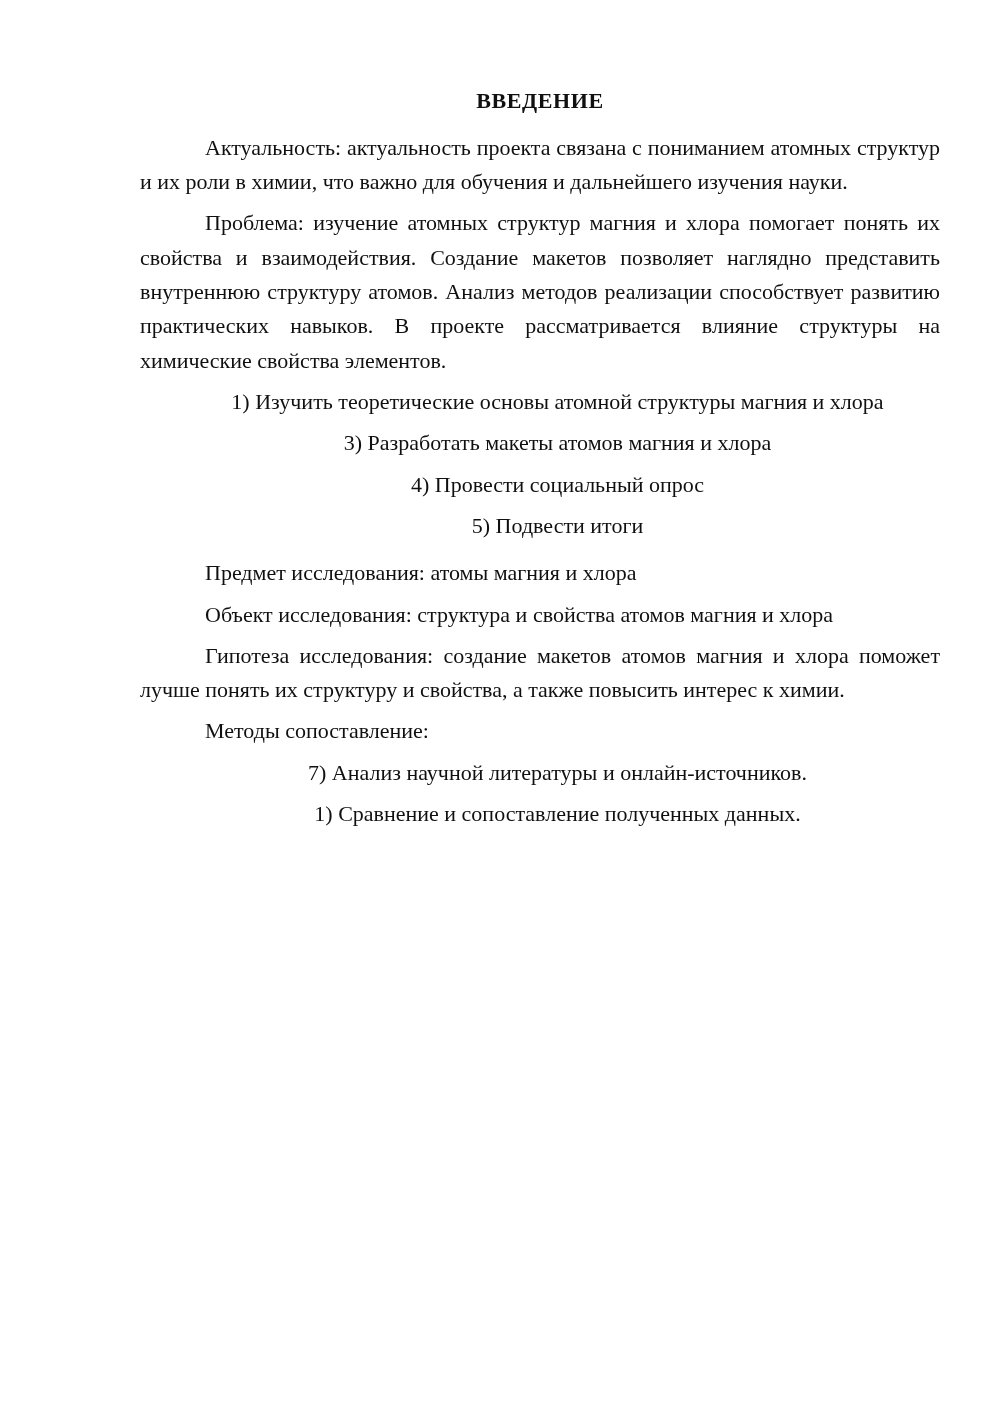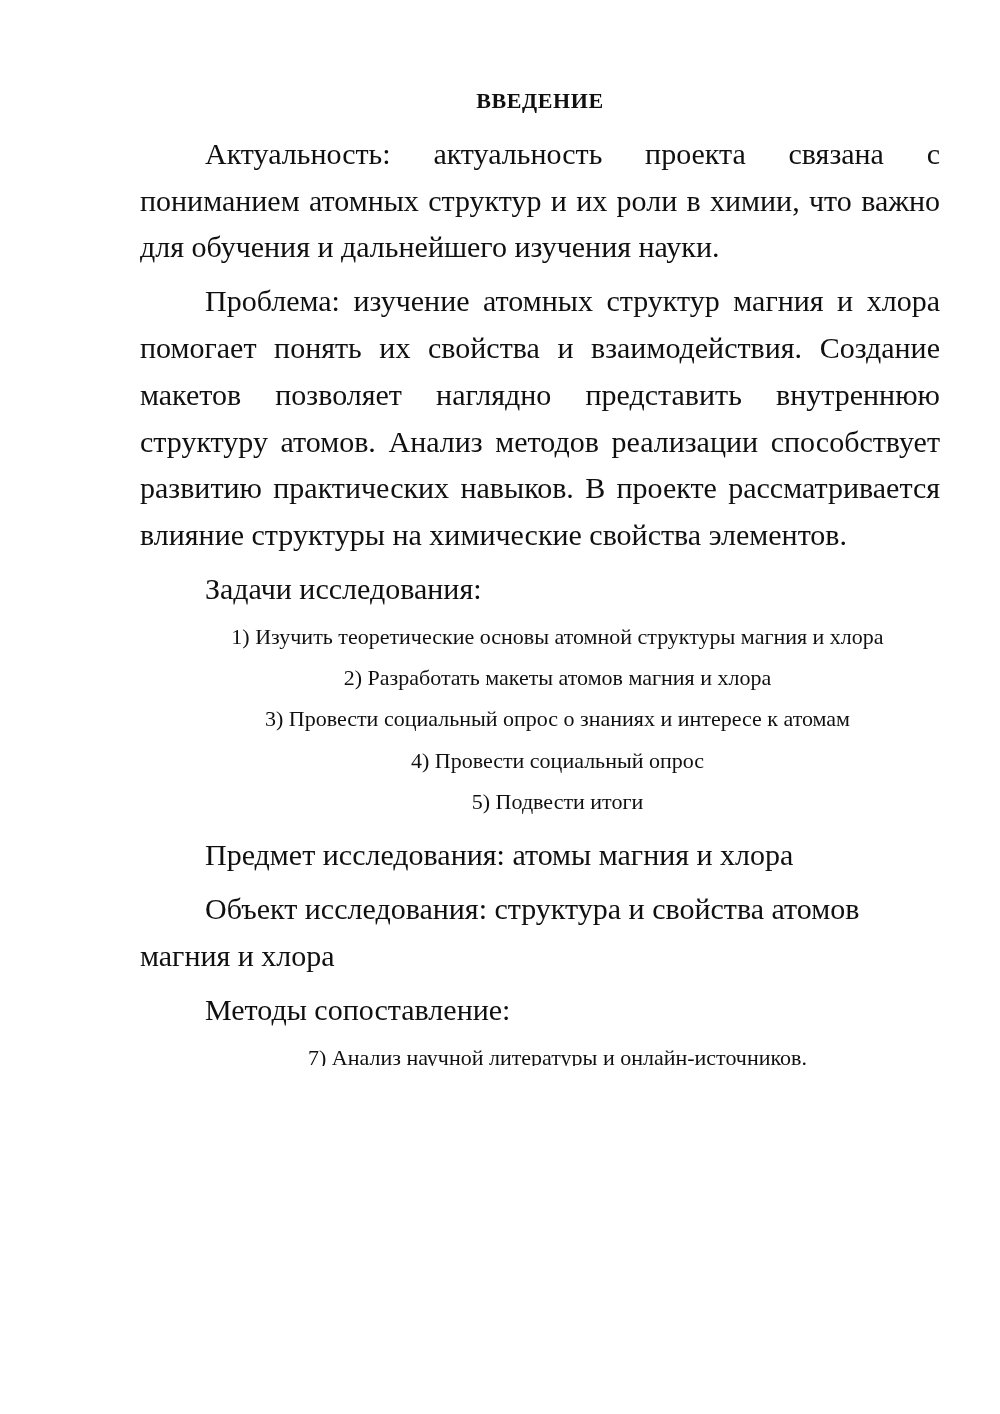--- a/index.html
+++ b/index.html
@@ -31,21 +31,21 @@
   .doc-title {
     font-size: 22px;
     font-weight: bold;
     text-align: center;
     letter-spacing: 0.6px;
     line-height: 1.4;
     margin: 0 0 14px 0;
   }
 
   .para {
-    font-size: 30px;
+    font-size: 22px;
     line-height: 1.56;
     text-align: justify;
     text-justify: inter-word;
     text-indent: 65px;
     margin: 0 0 7px 0;
     hyphens: none;
   }
 
   
   .para.single {
@@ -87,36 +87,35 @@
 
   <div class="content">
 
     <h1 class="doc-title">ВВЕДЕНИЕ</h1>
 
     <p class="para">Актуальность: актуальность проекта связана с пониманием атомных структур и их роли в химии, что важно для обучения и дальнейшего изучения науки.</p>
 
     <p class="para">Проблема: изучение атомных структур магния и хлора помогает понять их свойства и взаимодействия. Создание макетов позволяет наглядно представить внутреннюю структуру атомов. Анализ методов реализации способствует развитию практических навыков. В проекте рассматривается влияние структуры на химические свойства элементов.</p>
 
 
-    <p class="para single">Задачи исследования:</p>
 
     <ul class="list">
       <li class="list-item">1) Изучить теоретические основы атомной структуры магния и хлора</li>
-      <li class="list-item">2) Разработать макеты атомов магния и хлора</li>
-      <li class="list-item">3) Провести социальный опрос о знаниях и интересе к атомам</li>
+      <li class="list-item">3) Разработать макеты атомов магния и хлора</li>
       <li class="list-item">4) Провести социальный опрос</li>
       <li class="list-item">5) Подвести итоги</li>
     </ul>
 
     <div class="spacer-sm"></div>
 
     <p class="para single">Предмет исследования: атомы магния и хлора</p>
 
     <p class="para single">Объект исследования: структура и свойства атомов магния и хлора</p>
 
+    <p class="para">Гипотеза исследования: создание макетов атомов магния и хлора поможет лучше понять их структуру и свойства, а также повысить интерес к химии.</p>
 
     <p class="para single">Методы сопоставление:</p>
 
     <ul class="list">
       <li class="list-item">7) Анализ научной литературы и онлайн-источников.</li>
       <li class="list-item">1) Сравнение и сопоставление полученных данных.</li>
     </ul>
 
   </div>
 

